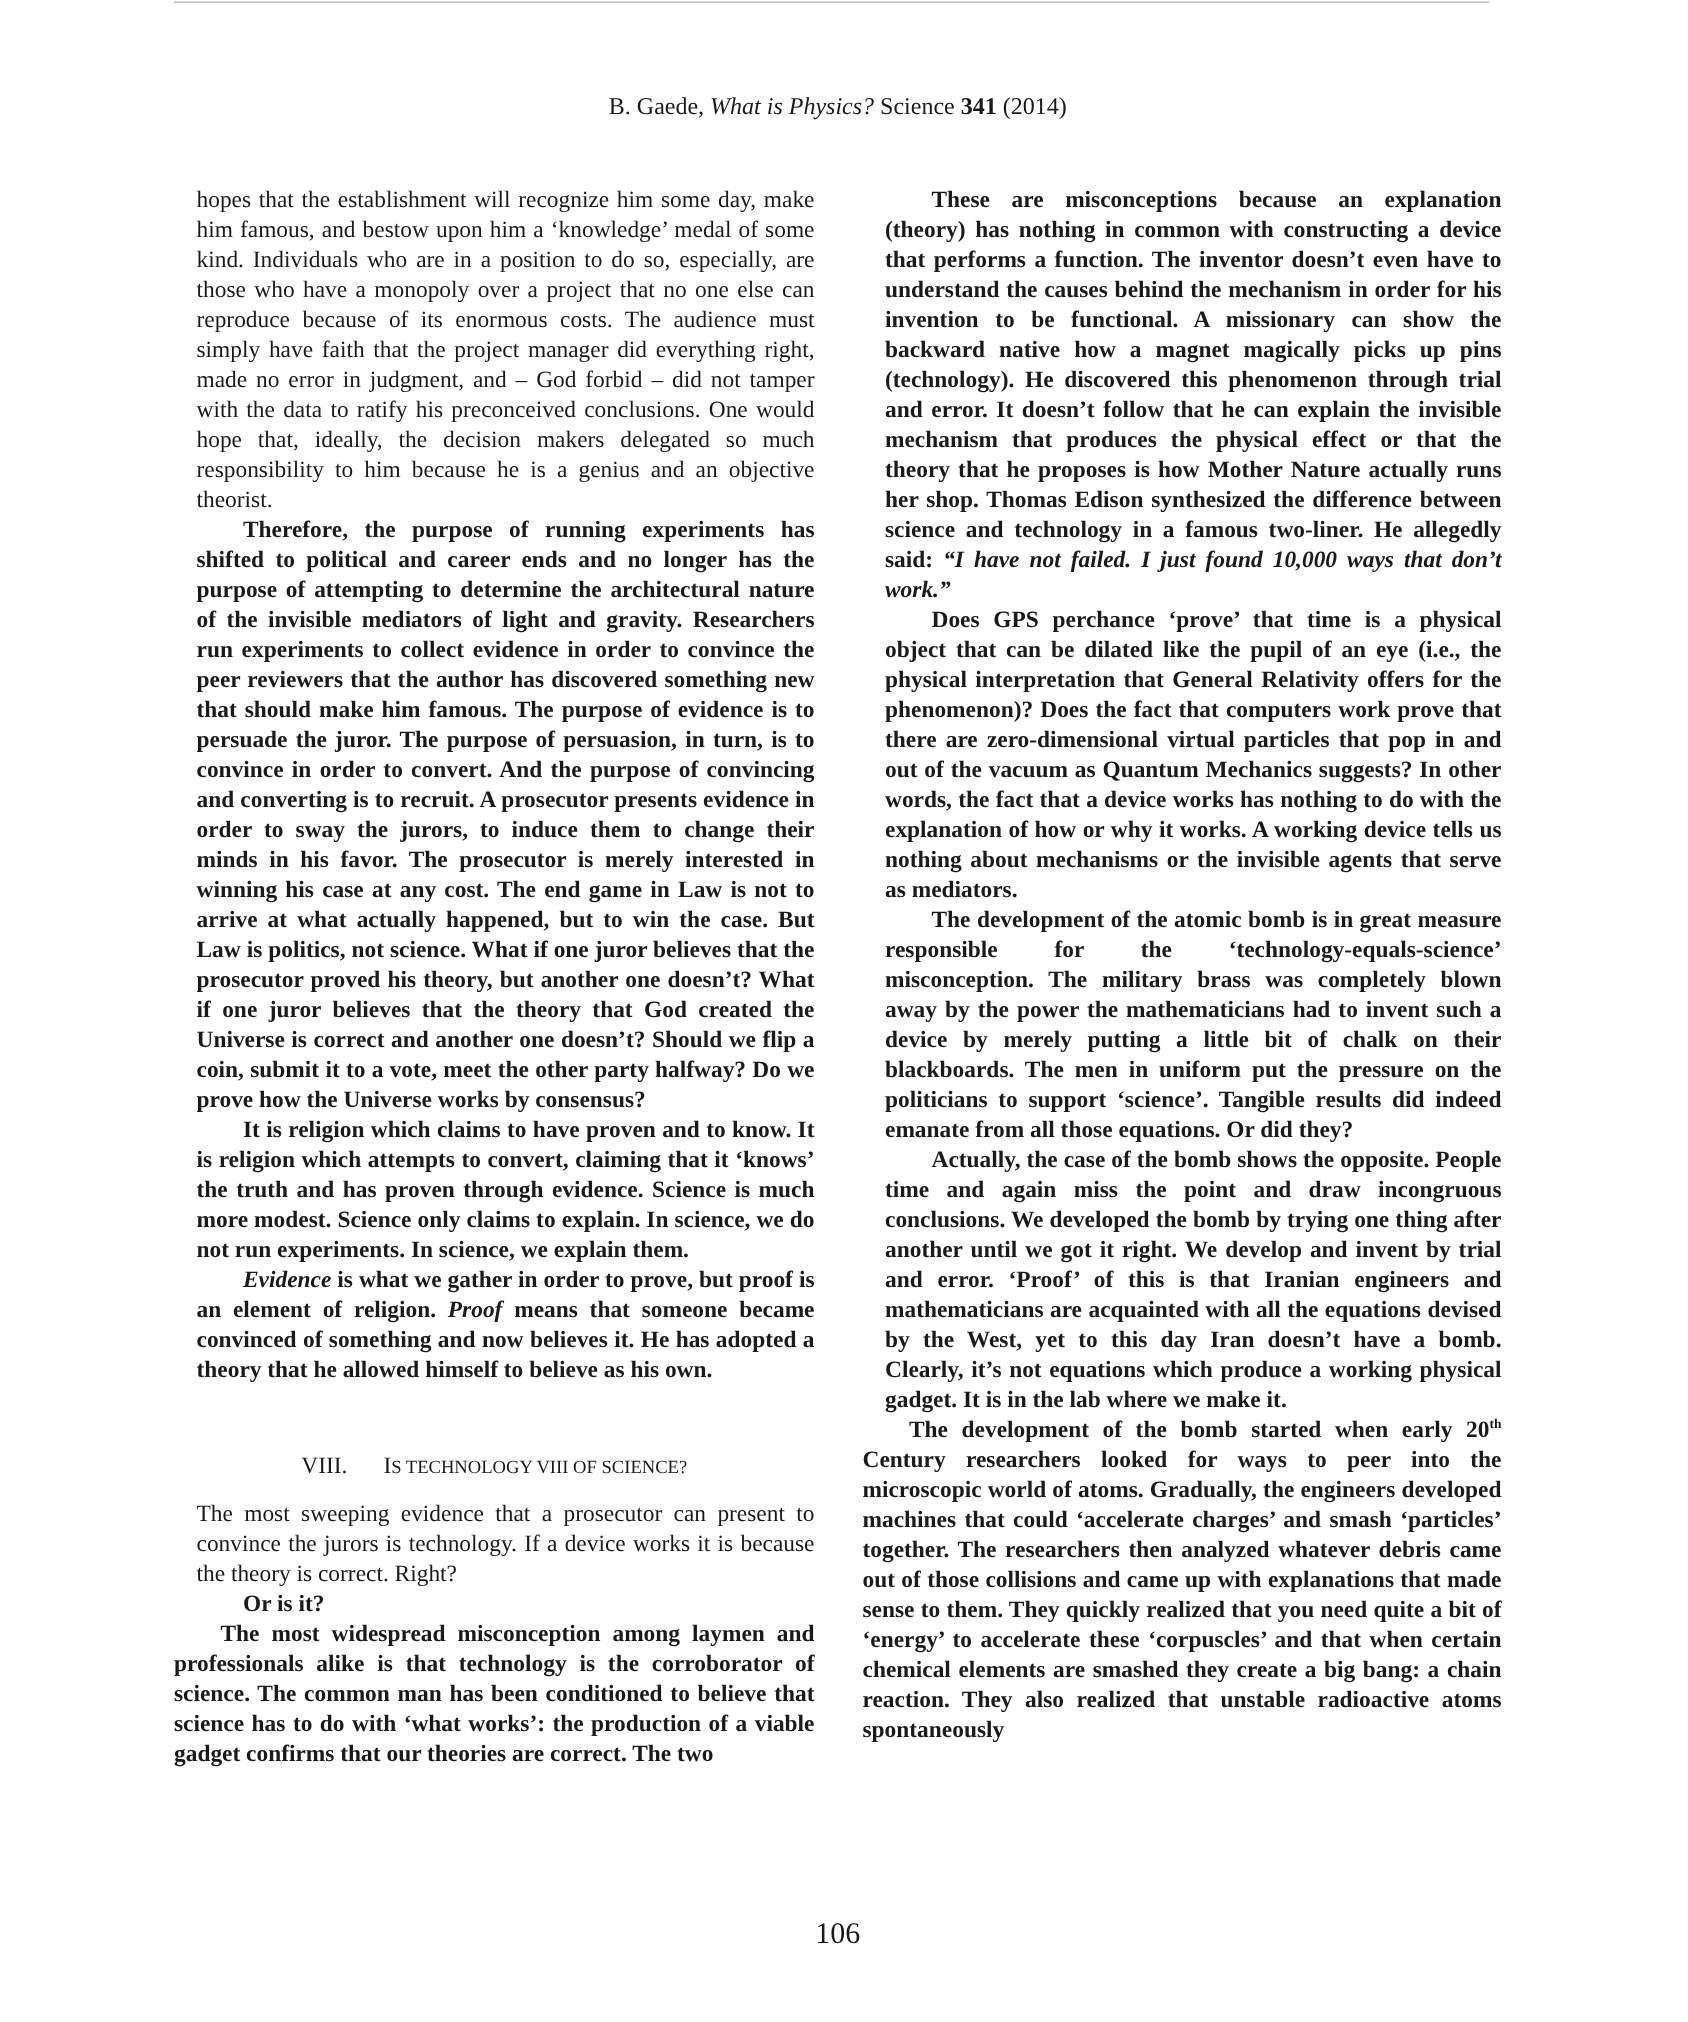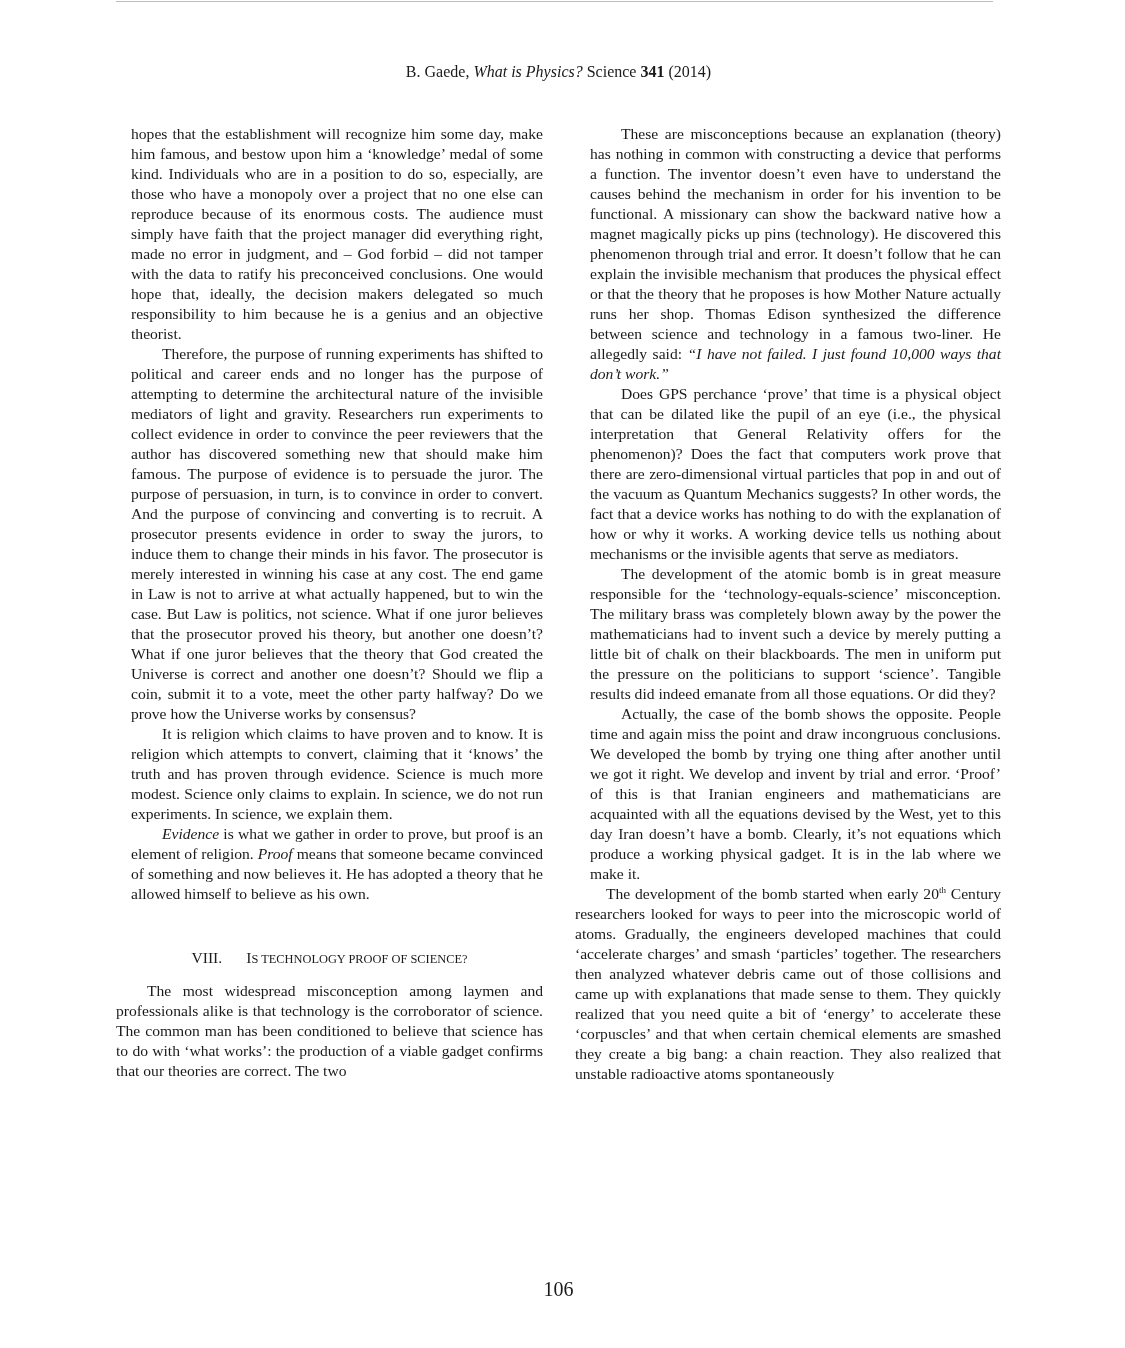--- a/index.html
+++ b/index.html
@@ -9,21 +9,21 @@
               border-top: 1px solid #bdbdbd; }
   .running-header { position: absolute; left: 0; top: 62px; width: 1117px; text-align: center;
                     font-size: 16px; line-height: 20px; }
   .running-header i { font-style: italic; }
   .running-header b { font-weight: bold; }
   .col { position: absolute; top: 124px; width: 427px; font-size: 15.6px; line-height: 20px;
          text-align: justify; hyphens: none; }
   .col.left { left: 116px; }
   .col.right { left: 575px; width: 426px; }
   .col p { margin: 0; }
-  .col p.indent { text-indent: 31px; }
+  .col p.indent { text-indent: 31px; font-weight: bold; }
   .col p.last { text-align-last: left; margin-left: 15px; }
   .section-head { margin: 44px 0 12px 0; text-align: center; font-size: 15.6px; letter-spacing: 0; }
   .section-head .num { margin-right: 24px; }
   .section-head .sc-big { font-size: 15.6px; }
   .section-head .sc-small { font-size: 12.4px; }
   .page-number { position: absolute; left: 0; top: 1279px; width: 1117px; text-align: center;
                  font-size: 20px; line-height: 20px; }
   sup { font-size: 9px; line-height: 0; vertical-align: 6px; }
   em { font-style: italic; }
 </style>
@@ -40,23 +40,25 @@
   <span>(2014)</span>
 </div>
 
 <div class="col left">
   <p class="last">hopes that the establishment will recognize him some day, make him famous, and bestow upon him a ‘knowledge’ medal of some kind. Individuals who are in a position to do so, especially, are those who have a monopoly over a project that no one else can reproduce because of its enormous costs. The audience must simply have faith that the project manager did everything right, made no error in judgment, and – God forbid – did not tamper with the data to ratify his preconceived conclusions. One would hope that, ideally, the decision makers delegated so much responsibility to him because he is a genius and an objective theorist.</p>
   <p class="indent last">Therefore, the purpose of running experiments has shifted to political and career ends and no longer has the purpose of attempting to determine the architectural nature of the invisible mediators of light and gravity. Researchers run experiments to collect evidence in order to convince the peer reviewers that the author has discovered something new that should make him famous. The purpose of evidence is to persuade the juror. The purpose of persuasion, in turn, is to convince in order to convert. And the purpose of convincing and converting is to recruit. A prosecutor presents evidence in order to sway the jurors, to induce them to change their minds in his favor. The prosecutor is merely interested in winning his case at any cost. The end game in Law is not to arrive at what actually happened, but to win the case. But Law is politics, not science. What if one juror believes that the prosecutor proved his theory, but another one doesn’t? What if one juror believes that the theory that God created the Universe is correct and another one doesn’t? Should we flip a coin, submit it to a vote, meet the other party halfway? Do we prove how the Universe works by consensus?</p>
   <p class="indent last">It is religion which claims to have proven and to know. It is religion which attempts to convert, claiming that it ‘knows’ the truth and has proven through evidence. Science is much more modest. Science only claims to explain. In science, we do not run experiments. In science, we explain them.</p>
   <p class="indent last"><em>Evidence</em><span> is what we gather in order to prove, but proof is an element of religion. </span><em>Proof</em><span> means that someone became convinced of something and now believes it. He has adopted a theory that he allowed himself to believe as his own.</span></p>
 
   <div class="section-head">
-    <span class="num">VIII.</span><span class="sc-big">I</span><span class="sc-small">S TECHNOLOGY PROOF OF SCIENCE?</span>
+    <span class="num">VIII.</span><span class="sc-big">I</span><span class="sc-small">S TECHNOLOGY VIII OF SCIENCE?</span>
   </div>
 
+  <p class="last">The most sweeping evidence that a prosecutor can present to convince the jurors is technology. If a device works it is because the theory is correct. Right?</p>
+  <p class="indent last">Or is it?</p>
   <p class="indent">The most widespread misconception among laymen and professionals alike is that technology is the corroborator of science. The common man has been conditioned to believe that science has to do with ‘what works’: the production of a viable gadget confirms that our theories are correct. The two</p>
 </div>
 
 <div class="col right">
   <p class="indent last"><span>These are misconceptions because an explanation (theory) has nothing in common with constructing a device that performs a function. The inventor doesn’t even have to understand the causes behind the mechanism in order for his invention to be functional. A missionary can show the backward native how a magnet magically picks up pins (technology). He discovered this phenomenon through trial and error. It doesn’t follow that he can explain the invisible mechanism that produces the physical effect or that the theory that he proposes is how Mother Nature actually runs her shop. Thomas Edison synthesized the difference between science and technology in a famous two-liner. He allegedly said: </span><em>“I have not failed. I just found 10,000 ways that don’t work.”</em></p>
   <p class="indent last">Does GPS perchance ‘prove’ that time is a physical object that can be dilated like the pupil of an eye (i.e., the physical interpretation that General Relativity offers for the phenomenon)? Does the fact that computers work prove that there are zero-dimensional virtual particles that pop in and out of the vacuum as Quantum Mechanics suggests? In other words, the fact that a device works has nothing to do with the explanation of how or why it works. A working device tells us nothing about mechanisms or the invisible agents that serve as mediators.</p>
   <p class="indent last">The development of the atomic bomb is in great measure responsible for the ‘technology-equals-science’ misconception. The military brass was completely blown away by the power the mathematicians had to invent such a device by merely putting a little bit of chalk on their blackboards. The men in uniform put the pressure on the politicians to support ‘science’. Tangible results did indeed emanate from all those equations. Or did they?</p>
   <p class="indent last">Actually, the case of the bomb shows the opposite. People time and again miss the point and draw incongruous conclusions. We developed the bomb by trying one thing after another until we got it right. We develop and invent by trial and error. ‘Proof’ of this is that Iranian engineers and mathematicians are acquainted with all the equations devised by the West, yet to this day Iran doesn’t have a bomb. Clearly, it’s not equations which produce a working physical gadget. It is in the lab where we make it.</p>
   <p class="indent"><span>The development of the bomb started when early 20</span><sup>th</sup><span> Century researchers looked for ways to peer into the microscopic world of atoms. Gradually, the engineers developed machines that could ‘accelerate charges’ and smash ‘particles’ together. The researchers then analyzed whatever debris came out of those collisions and came up with explanations that made sense to them. They quickly realized that you need quite a bit of ‘energy’ to accelerate these ‘corpuscles’ and that when certain chemical elements are smashed they create a big bang: a chain reaction. They also realized that unstable radioactive atoms spontaneously</span></p>
 </div>

